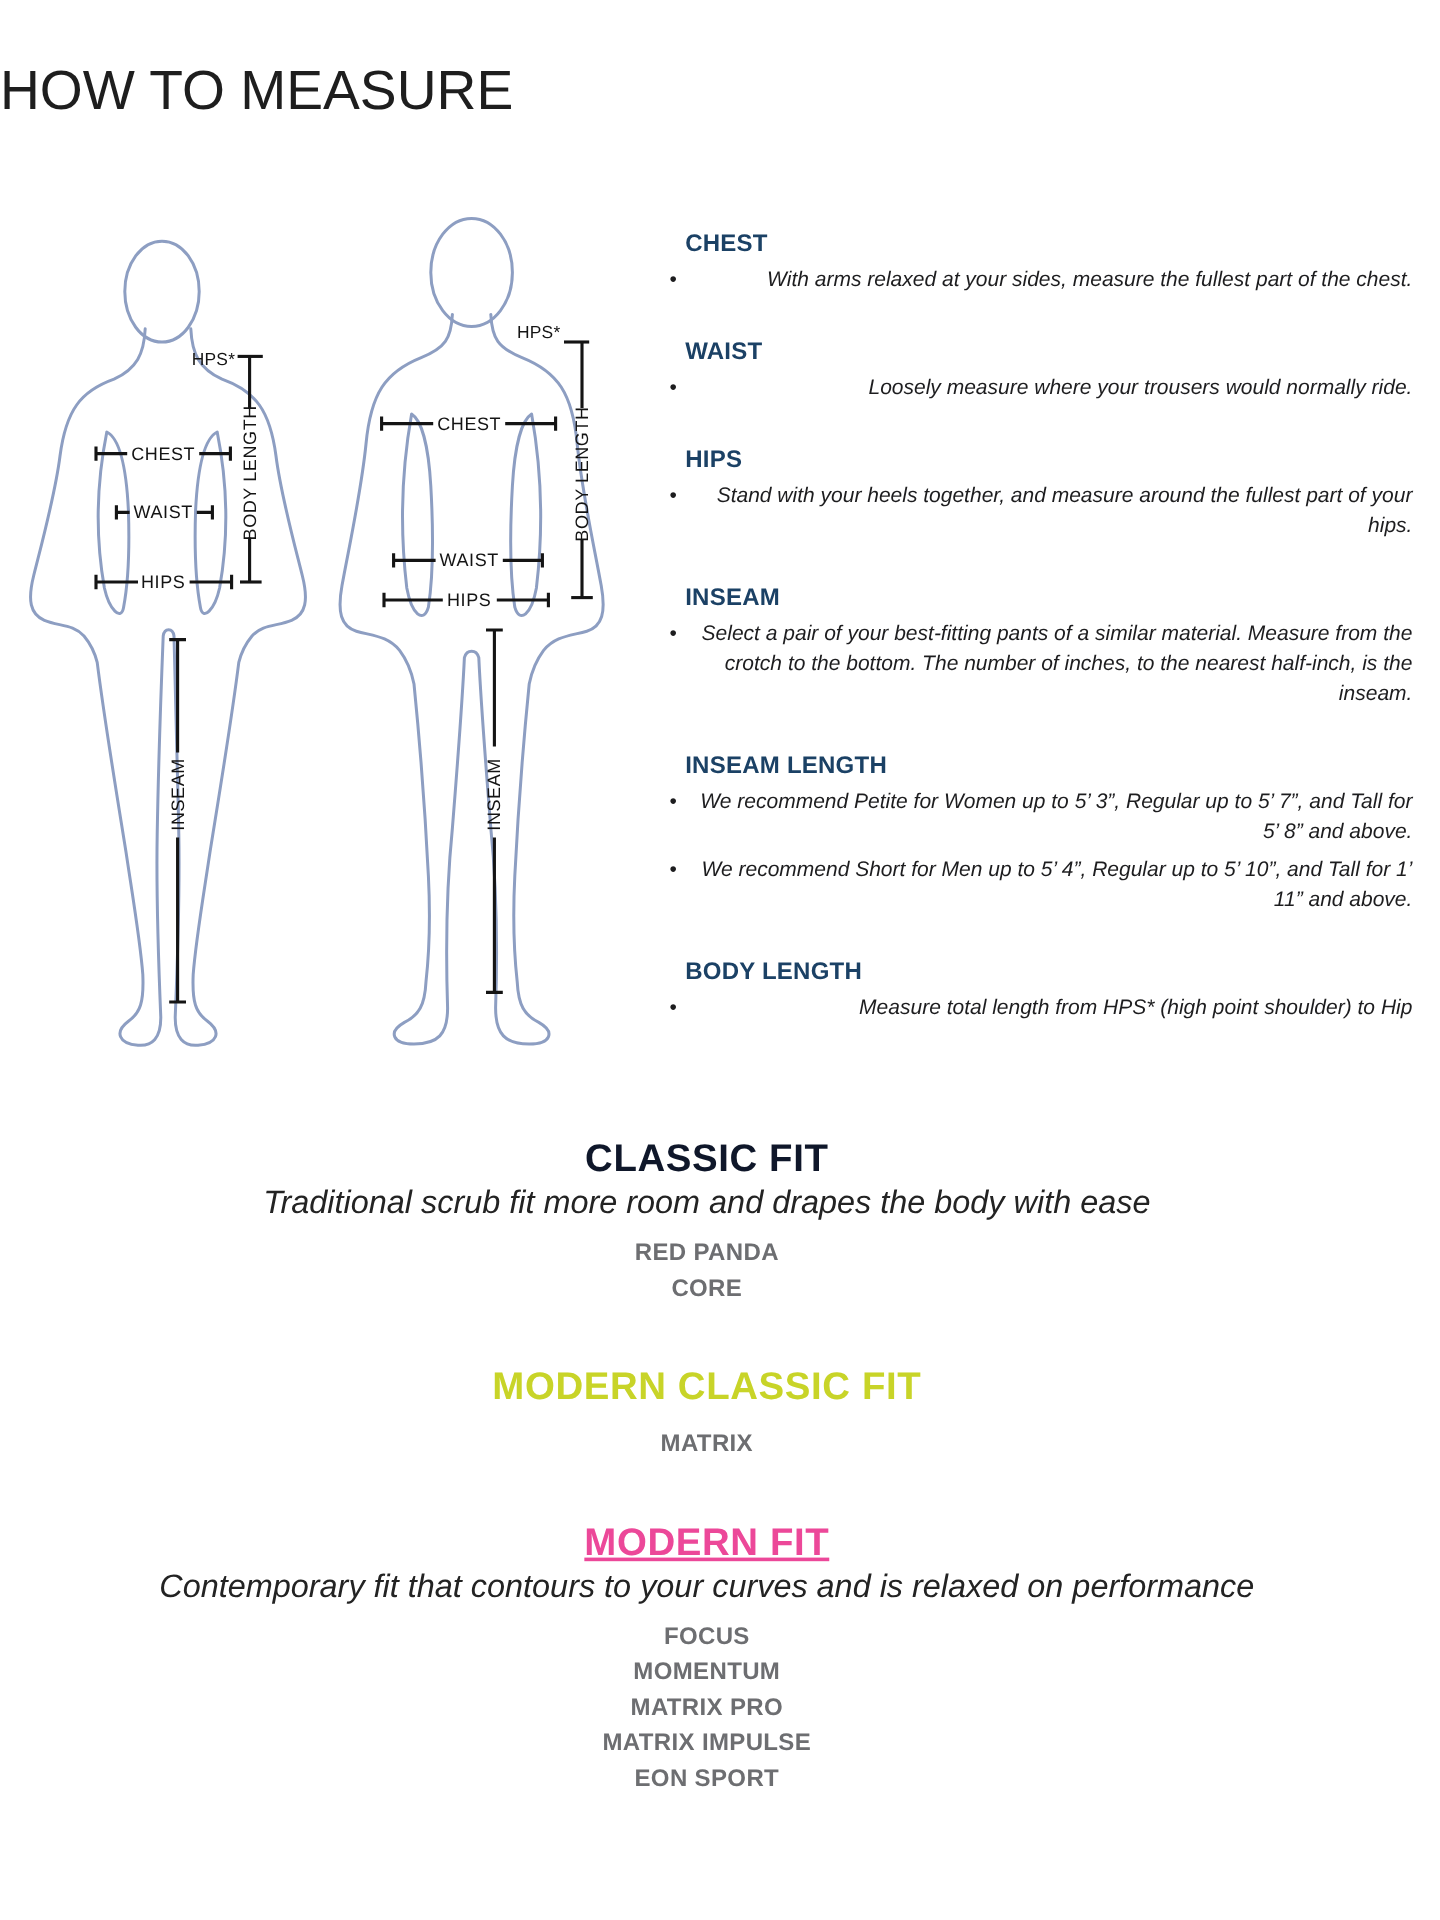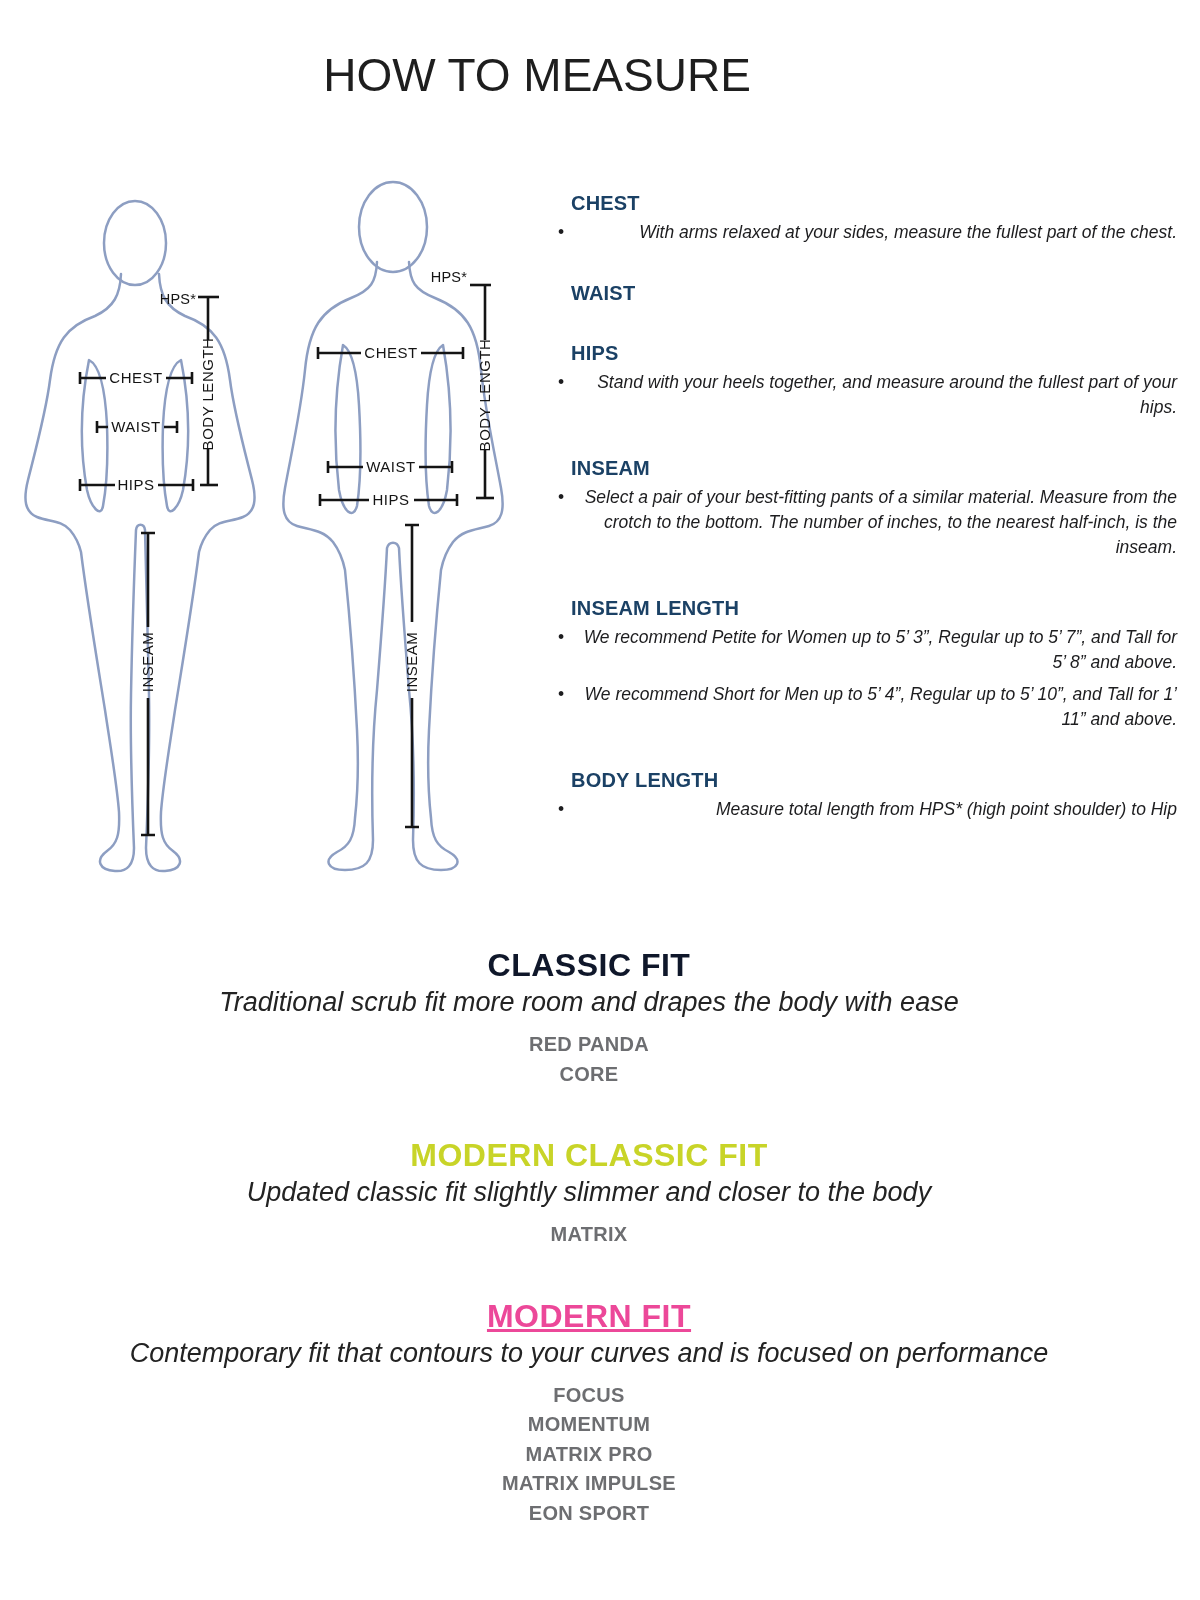--- a/index.html
+++ b/index.html
@@ -1,21 +1,21 @@
 <!DOCTYPE html>
 <html><head>
 <meta charset="utf-8">
 <style>
   html,body{margin:0;padding:0;}
   body{
     width:1200px;height:1600px;background:#ffffff;position:relative;overflow:hidden;
     font-family:"Liberation Sans",sans-serif;color:#1d1d1f;
   }
   .page-title{
-    position:absolute;top:48px;left:0;width:1074px;text-align:center;
+    position:absolute;top:48px;left:0;width:1074px;text-align:left;
     font-size:46px;font-weight:400;color:#1e1e1e;letter-spacing:0;
   }
   
   .figure-svg{position:absolute;}
   #female-svg{left:15px;top:190px;}
   #male-svg{left:275px;top:170px;}
   .outline{fill:none;stroke:#8d9ec2;stroke-width:2.5;stroke-linecap:round;stroke-linejoin:round;}
   .measure{stroke:#141414;stroke-width:2.6;fill:none;stroke-linecap:butt;}
   .mlabel{font-size:15px;fill:#141414;letter-spacing:0.5px;}
   .hps{font-size:14.5px;letter-spacing:0.2px;}
@@ -113,20 +113,21 @@
 
 <div class="instructions">
 
   <div class="inst-section">
     <div class="inst-heading">CHEST</div>
     <div class="bullet">With arms relaxed at your sides, measure the fullest part of the chest.</div>
   </div>
 
   <div class="inst-section">
     <div class="inst-heading">WAIST</div>
+    <div class="bullet">Loosely measure where your trousers would normally ride.</div>
   </div>
 
   <div class="inst-section">
     <div class="inst-heading">HIPS</div>
     <div class="bullet">Stand with your heels together, and measure around the fullest part of your hips.</div>
   </div>
 
   <div class="inst-section">
     <div class="inst-heading">INSEAM</div>
     <div class="bullet">Select a pair of your best-fitting pants of a similar material. Measure from the crotch to the bottom. The number of inches, to the nearest half-inch, is the inseam.</div>
@@ -151,29 +152,28 @@
     <div class="fit-name" style="color: #0f172a;">CLASSIC FIT</div>
     <div class="fit-desc">Traditional scrub fit more room and drapes the body with ease</div>
     <div class="fit-lines">
       <div>RED PANDA</div>
       <div>CORE</div>
     </div>
   </div>
 
   <div class="fit-block">
     <div class="fit-name" style="color: rgb(200, 212, 40);">MODERN CLASSIC FIT</div>
-    <div class="fit-desc">Updated classic fit slightly slimmer and closer to the body</div>
     <div class="fit-lines">
       <div>MATRIX</div>
     </div>
   </div>
 
   <div class="fit-block">
     <div class="fit-name" style="color: #ec4899; text-decoration: underline;">MODERN FIT</div>
-    <div class="fit-desc">Contemporary fit that contours to your curves and is focused on performance</div>
+    <div class="fit-desc">Contemporary fit that contours to your curves and is relaxed on performance</div>
     <div class="fit-lines">
       <div>FOCUS</div>
       <div>MOMENTUM</div>
       <div>MATRIX PRO</div>
       <div>MATRIX IMPULSE</div>
       <div>EON SPORT</div>
     </div>
   </div>
 
 </div>

